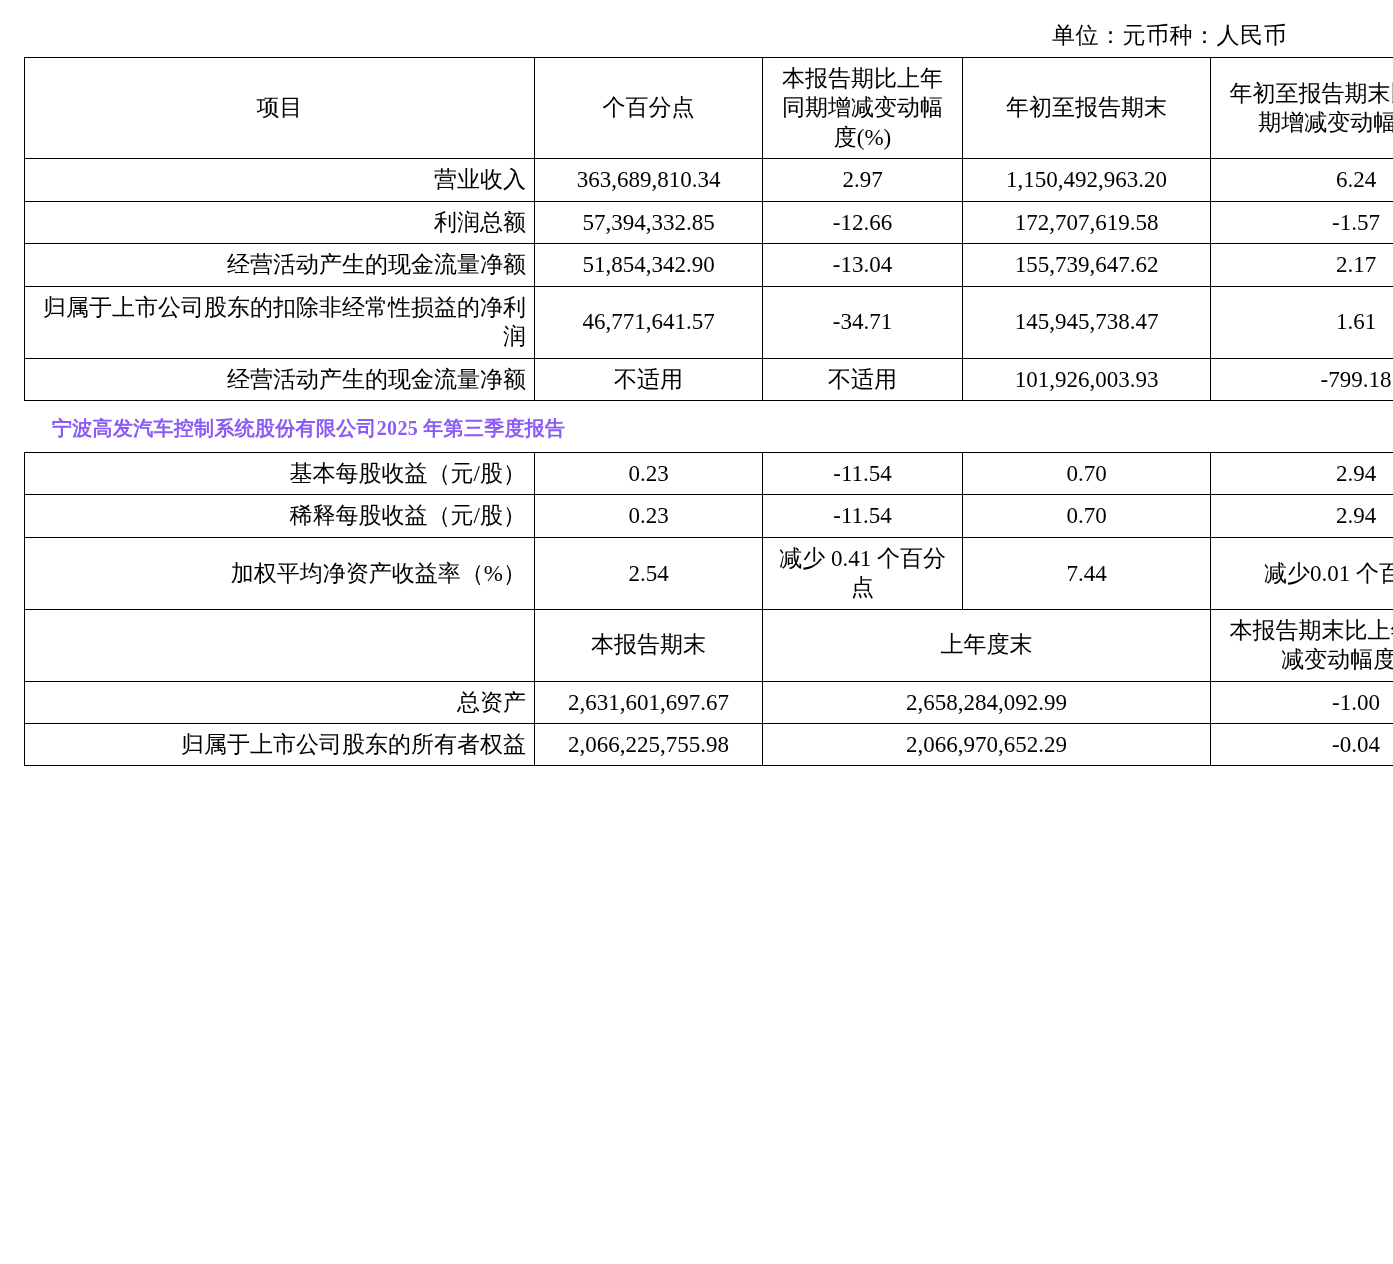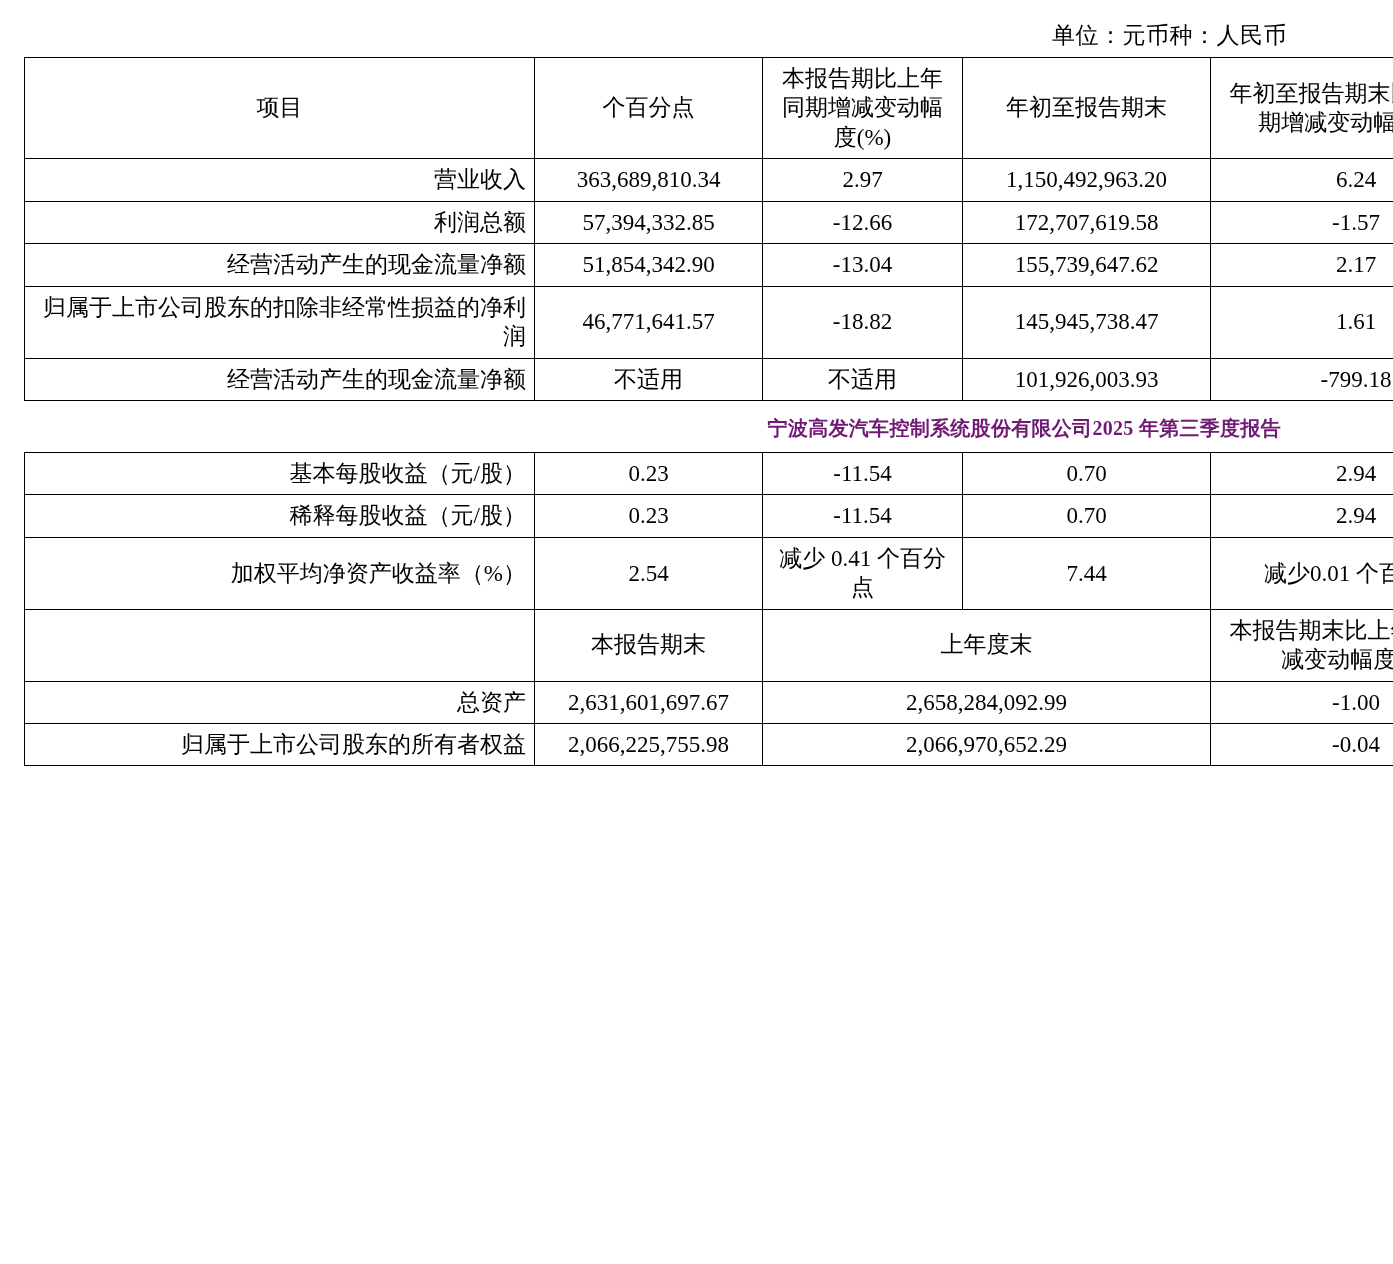--- a/index.html
+++ b/index.html
@@ -46,23 +46,23 @@
 
   
   col.w1 { width: 510px; }
   col.w2 { width: 228px; }
   col.w3 { width: 200px; }
   col.w4 { width: 248px; }
   col.w5 { width: 291px; }
 
   .footer-line {
     display: flex;
-    justify-content: flex-end;
+    justify-content: flex-start;
     align-items: center;
-    color: #701a75;
+    color: #8b5cf6;
     font-weight: bold;
     font-size: 20px;
     padding: 14px 14px 10px 36px;
   }
   .footer-left { letter-spacing: 0.3px; }
   .footer-right { letter-spacing: 0.3px; }
 
   table.fin2 {
     border-collapse: collapse;
     width: 1377px;
@@ -123,21 +123,21 @@
         <td class="c-item">经营活动产生的现金流量净额</td>
         <td class="c-num">51,854,342.90</td>
         <td class="c-num">-13.04</td>
         <td class="c-num">155,739,647.62</td>
         <td class="c-num">2.17</td>
       </tr>
 
       <tr>
         <td class="c-item">归属于上市公司股东的扣除非经常性损益的净利润</td>
         <td class="c-num">46,771,641.57</td>
-        <td class="c-num">-18.82</td>
+        <td class="c-num">-34.71</td>
         <td class="c-num">145,945,738.47</td>
         <td class="c-num">1.61</td>
       </tr>
 
       <tr>
         <td class="c-item">经营活动产生的现金流量净额</td>
         <td class="c-num">不适用</td>
         <td class="c-num">不适用</td>
         <td class="c-num">101,926,003.93</td>
         <td class="c-num">-799.18</td>

